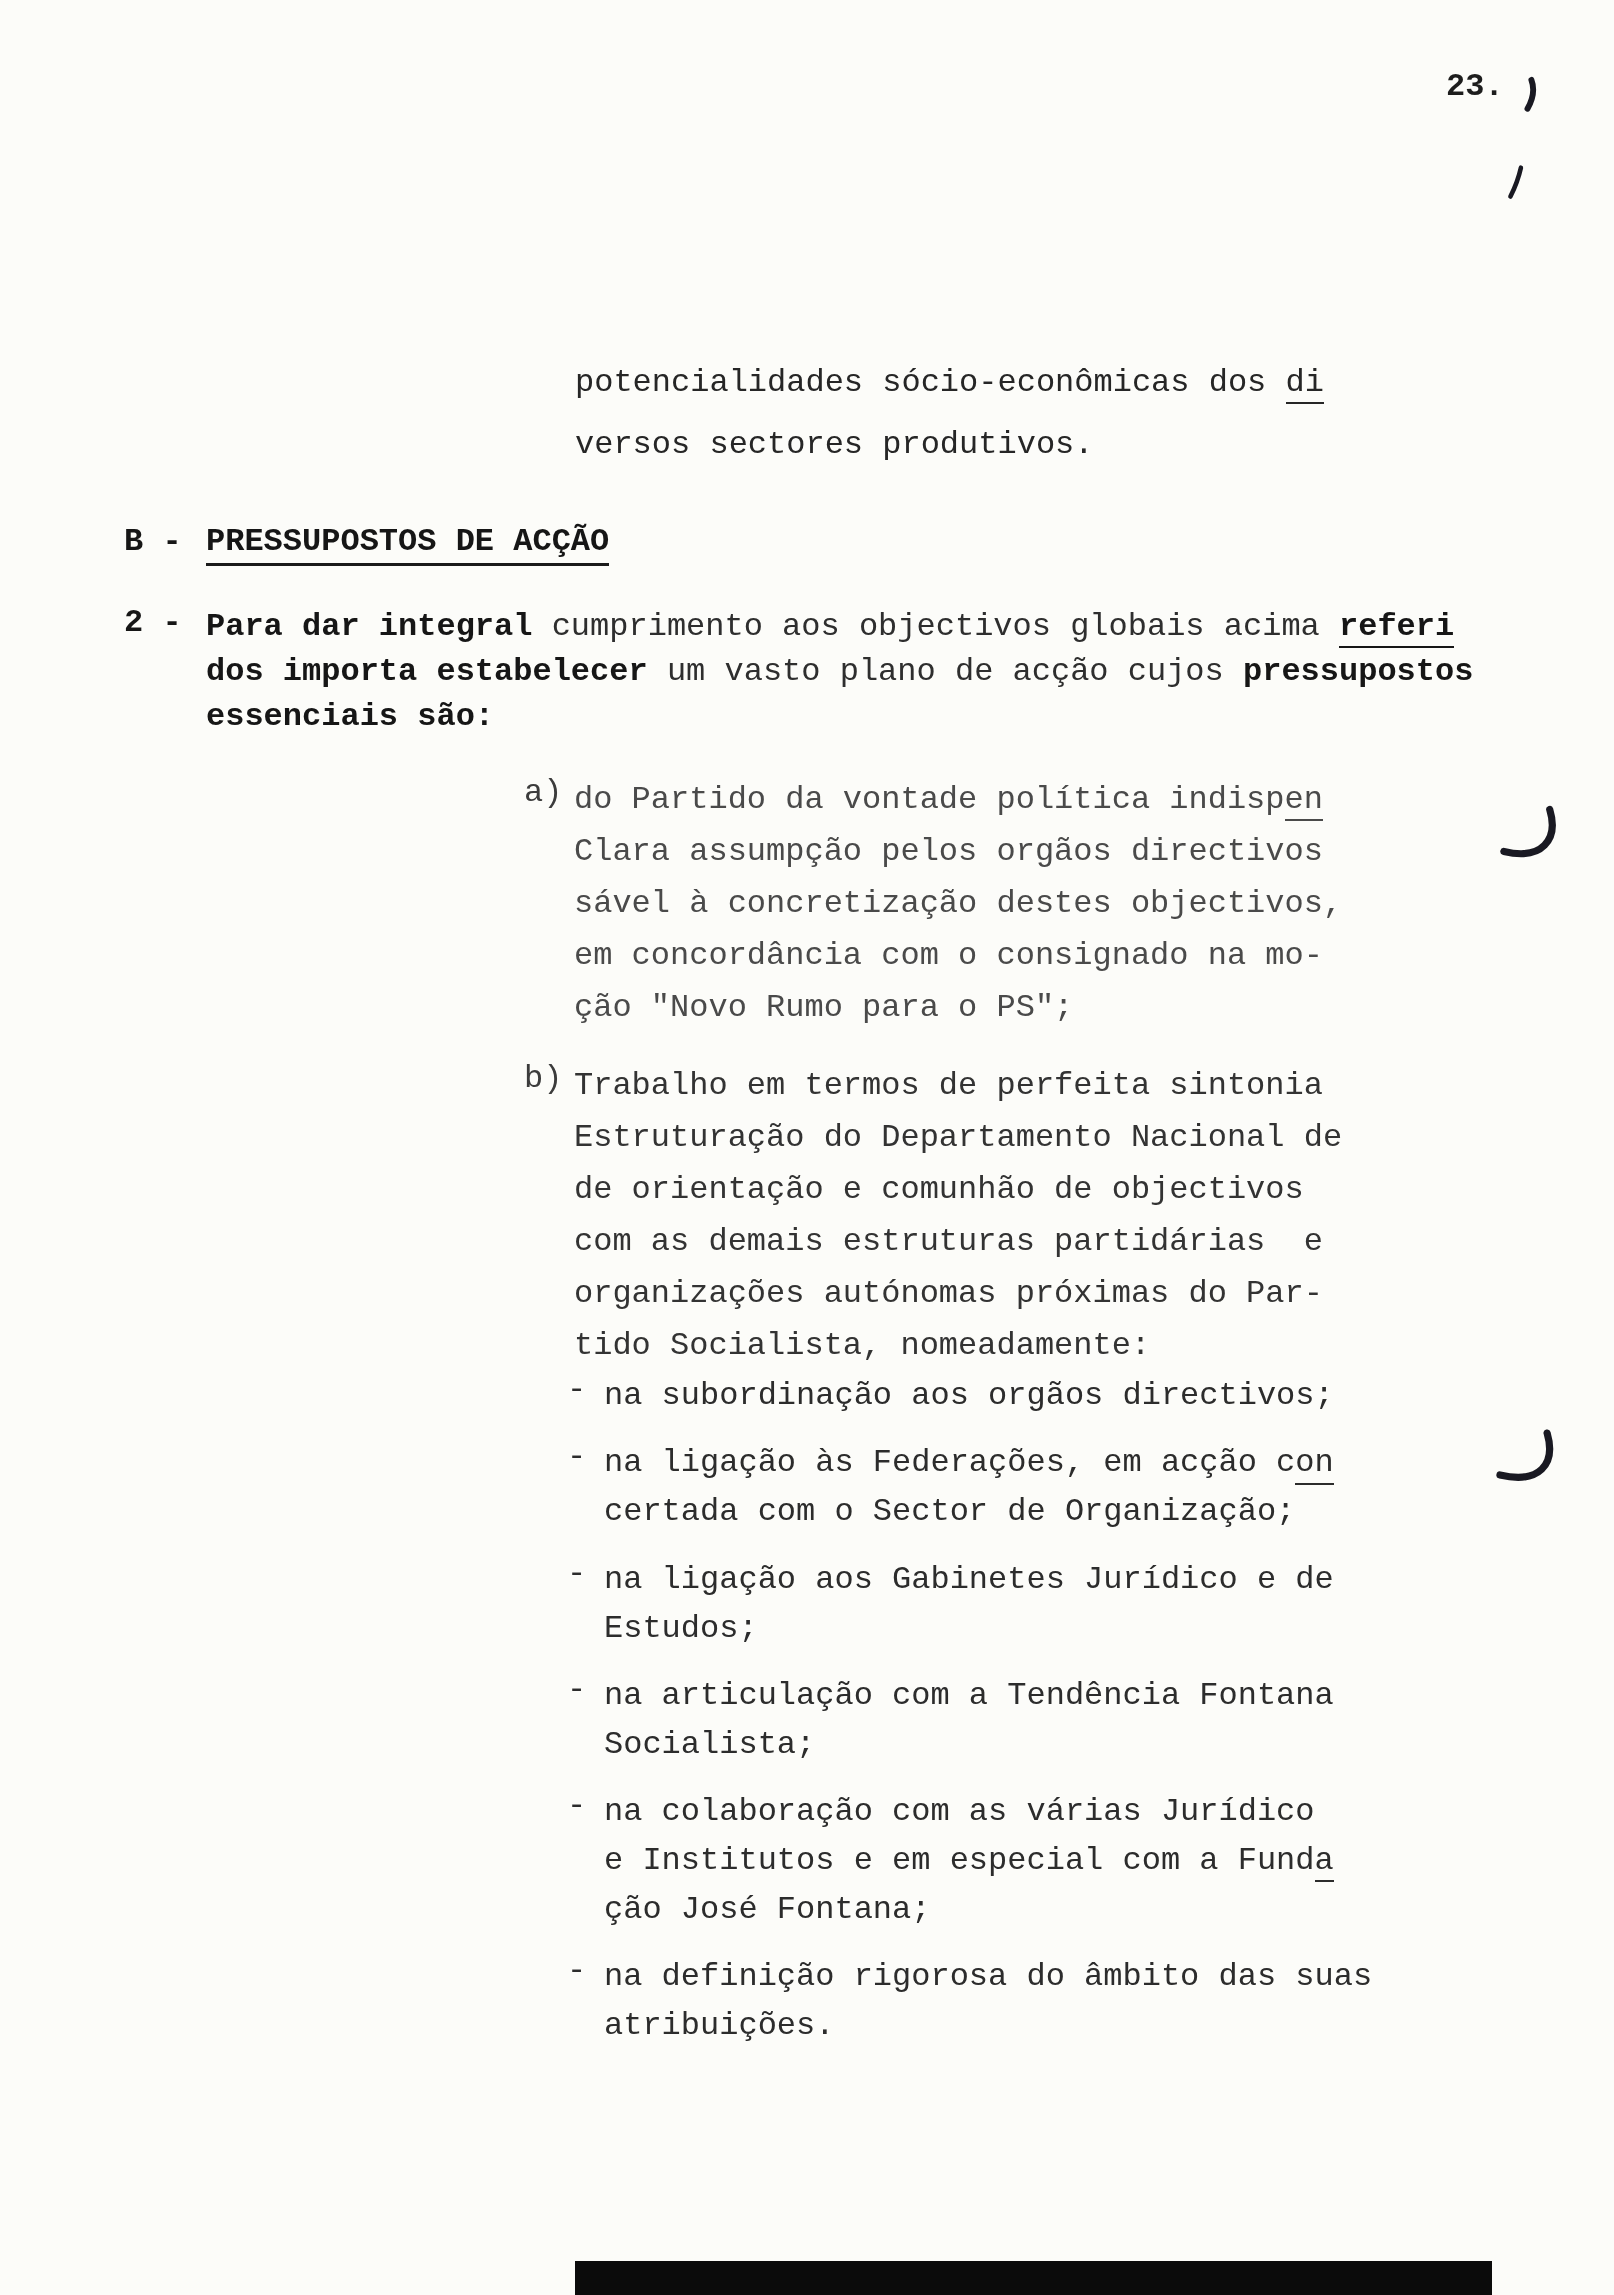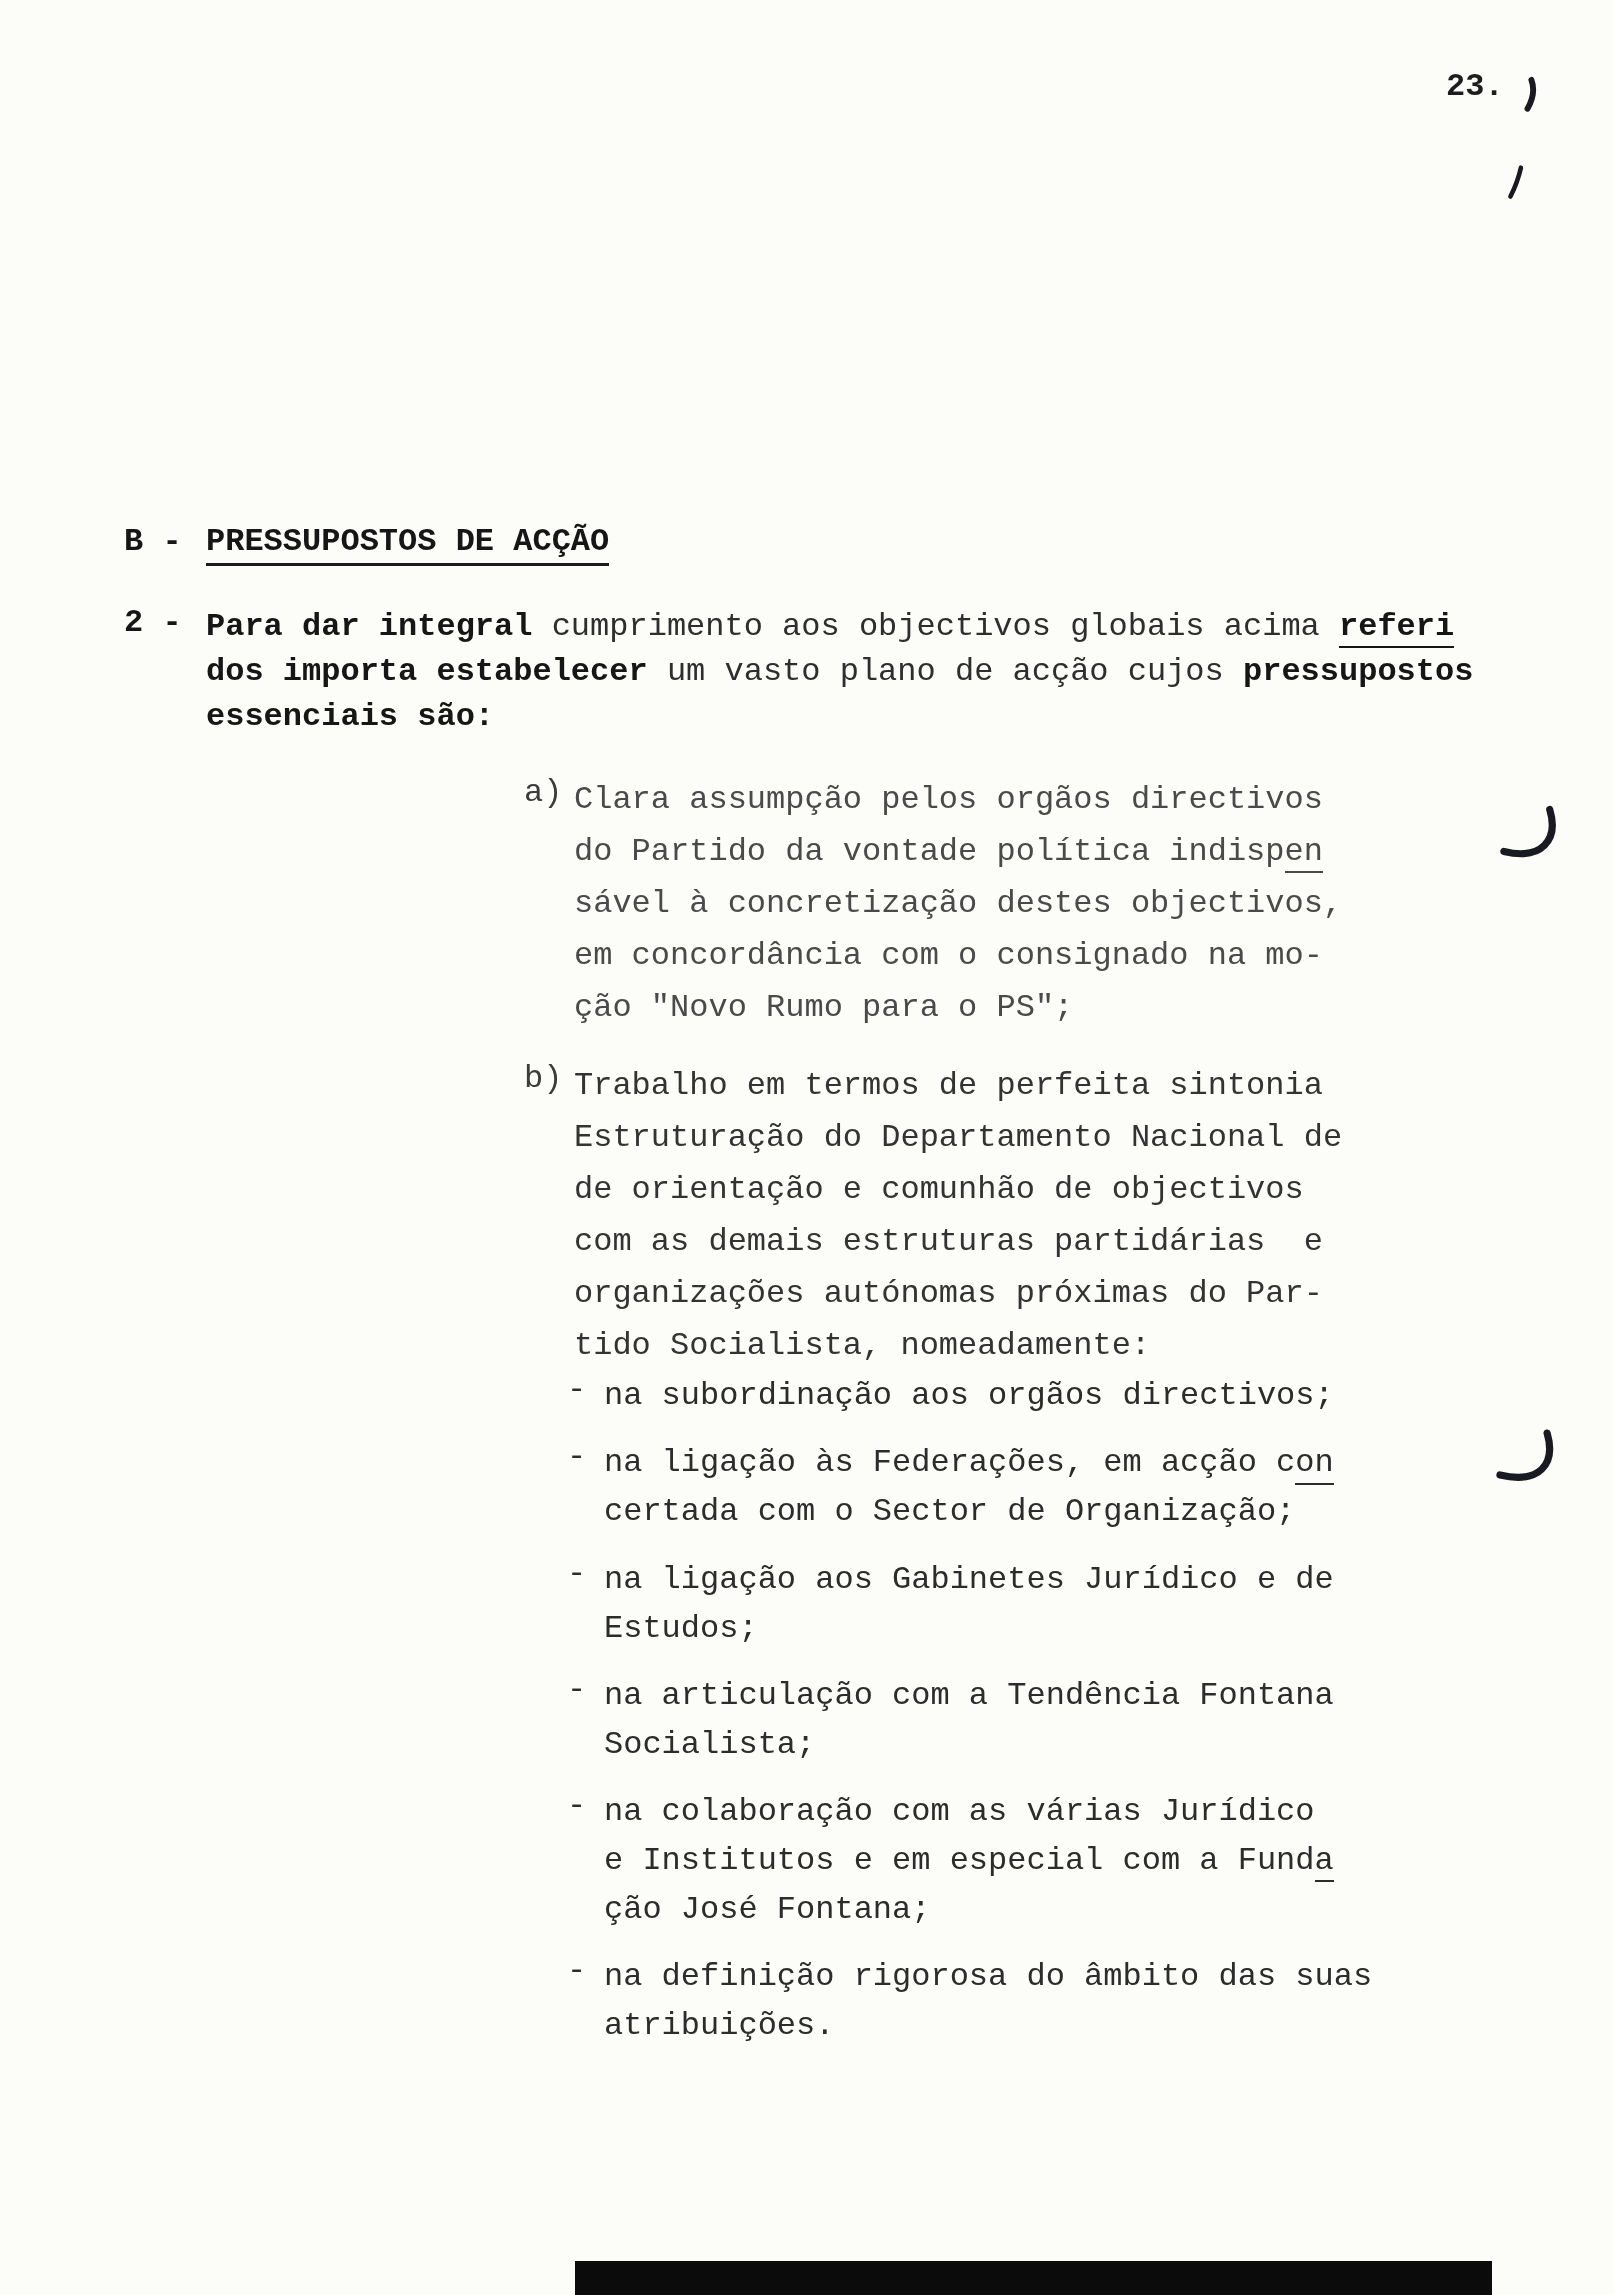--- a/index.html
+++ b/index.html
@@ -46,40 +46,44 @@
   #scan-bar{position:absolute;left:575px;top:2261px;width:917px;height:34px;background:#0b0b0b;}
   #ink-overlay{position:absolute;left:0;top:0;pointer-events:none;}
 </style>
 </head>
 <body>
 
 <div class="page">
 
   <div class="block" id="page-number">23.</div>
 
+  <div class="block" id="intro">
+      <div class="line"><span>potencialidades sócio-econômicas dos </span><span class="u">di</span></div>
+      <div class="line"><span>versos sectores produtivos.</span></div>
+    </div>
 
   <div class="block flexrow" id="heading">
     <span class="marker">B - </span>
     <span class="heading-title">PRESSUPOSTOS DE ACÇÃO</span>
   </div>
 
   <div class="block flexrow" id="para2">
     <span class="marker">2 - </span>
     <div class="content">
         <div class="line"><span class="b">Para dar integral</span><span> cumprimento aos objectivos globais acima </span><span class="u b">referi</span></div>
         <div class="line"><span class="b">dos importa estabelecer</span><span> um vasto plano de acção cujos </span><span class="b">pressupostos</span></div>
         <div class="line"><span class="b">essenciais são:</span></div>
       </div>
   </div>
 
   <div class="block flexrow sub" id="sub-a">
     <span class="marker">a)</span>
     <div class="content">
+        <div class="line"><span>do Partido da vontade política indisp</span><span class="u">en</span></div>
         <div class="line"><span>Clara assumpção pelos orgãos directivos</span></div>
-        <div class="line"><span>do Partido da vontade política indisp</span><span class="u">en</span></div>
         <div class="line"><span>sável à concretização destes objectivos,</span></div>
         <div class="line"><span>em concordância com o consignado na mo-</span></div>
         <div class="line"><span>ção "Novo Rumo para o PS";</span></div>
       </div>
   </div>
 
   <div class="block flexrow sub" id="sub-b">
     <span class="marker">b)</span>
     <div class="content">
         <div class="line"><span>Trabalho em termos de perfeita sintonia</span></div>

